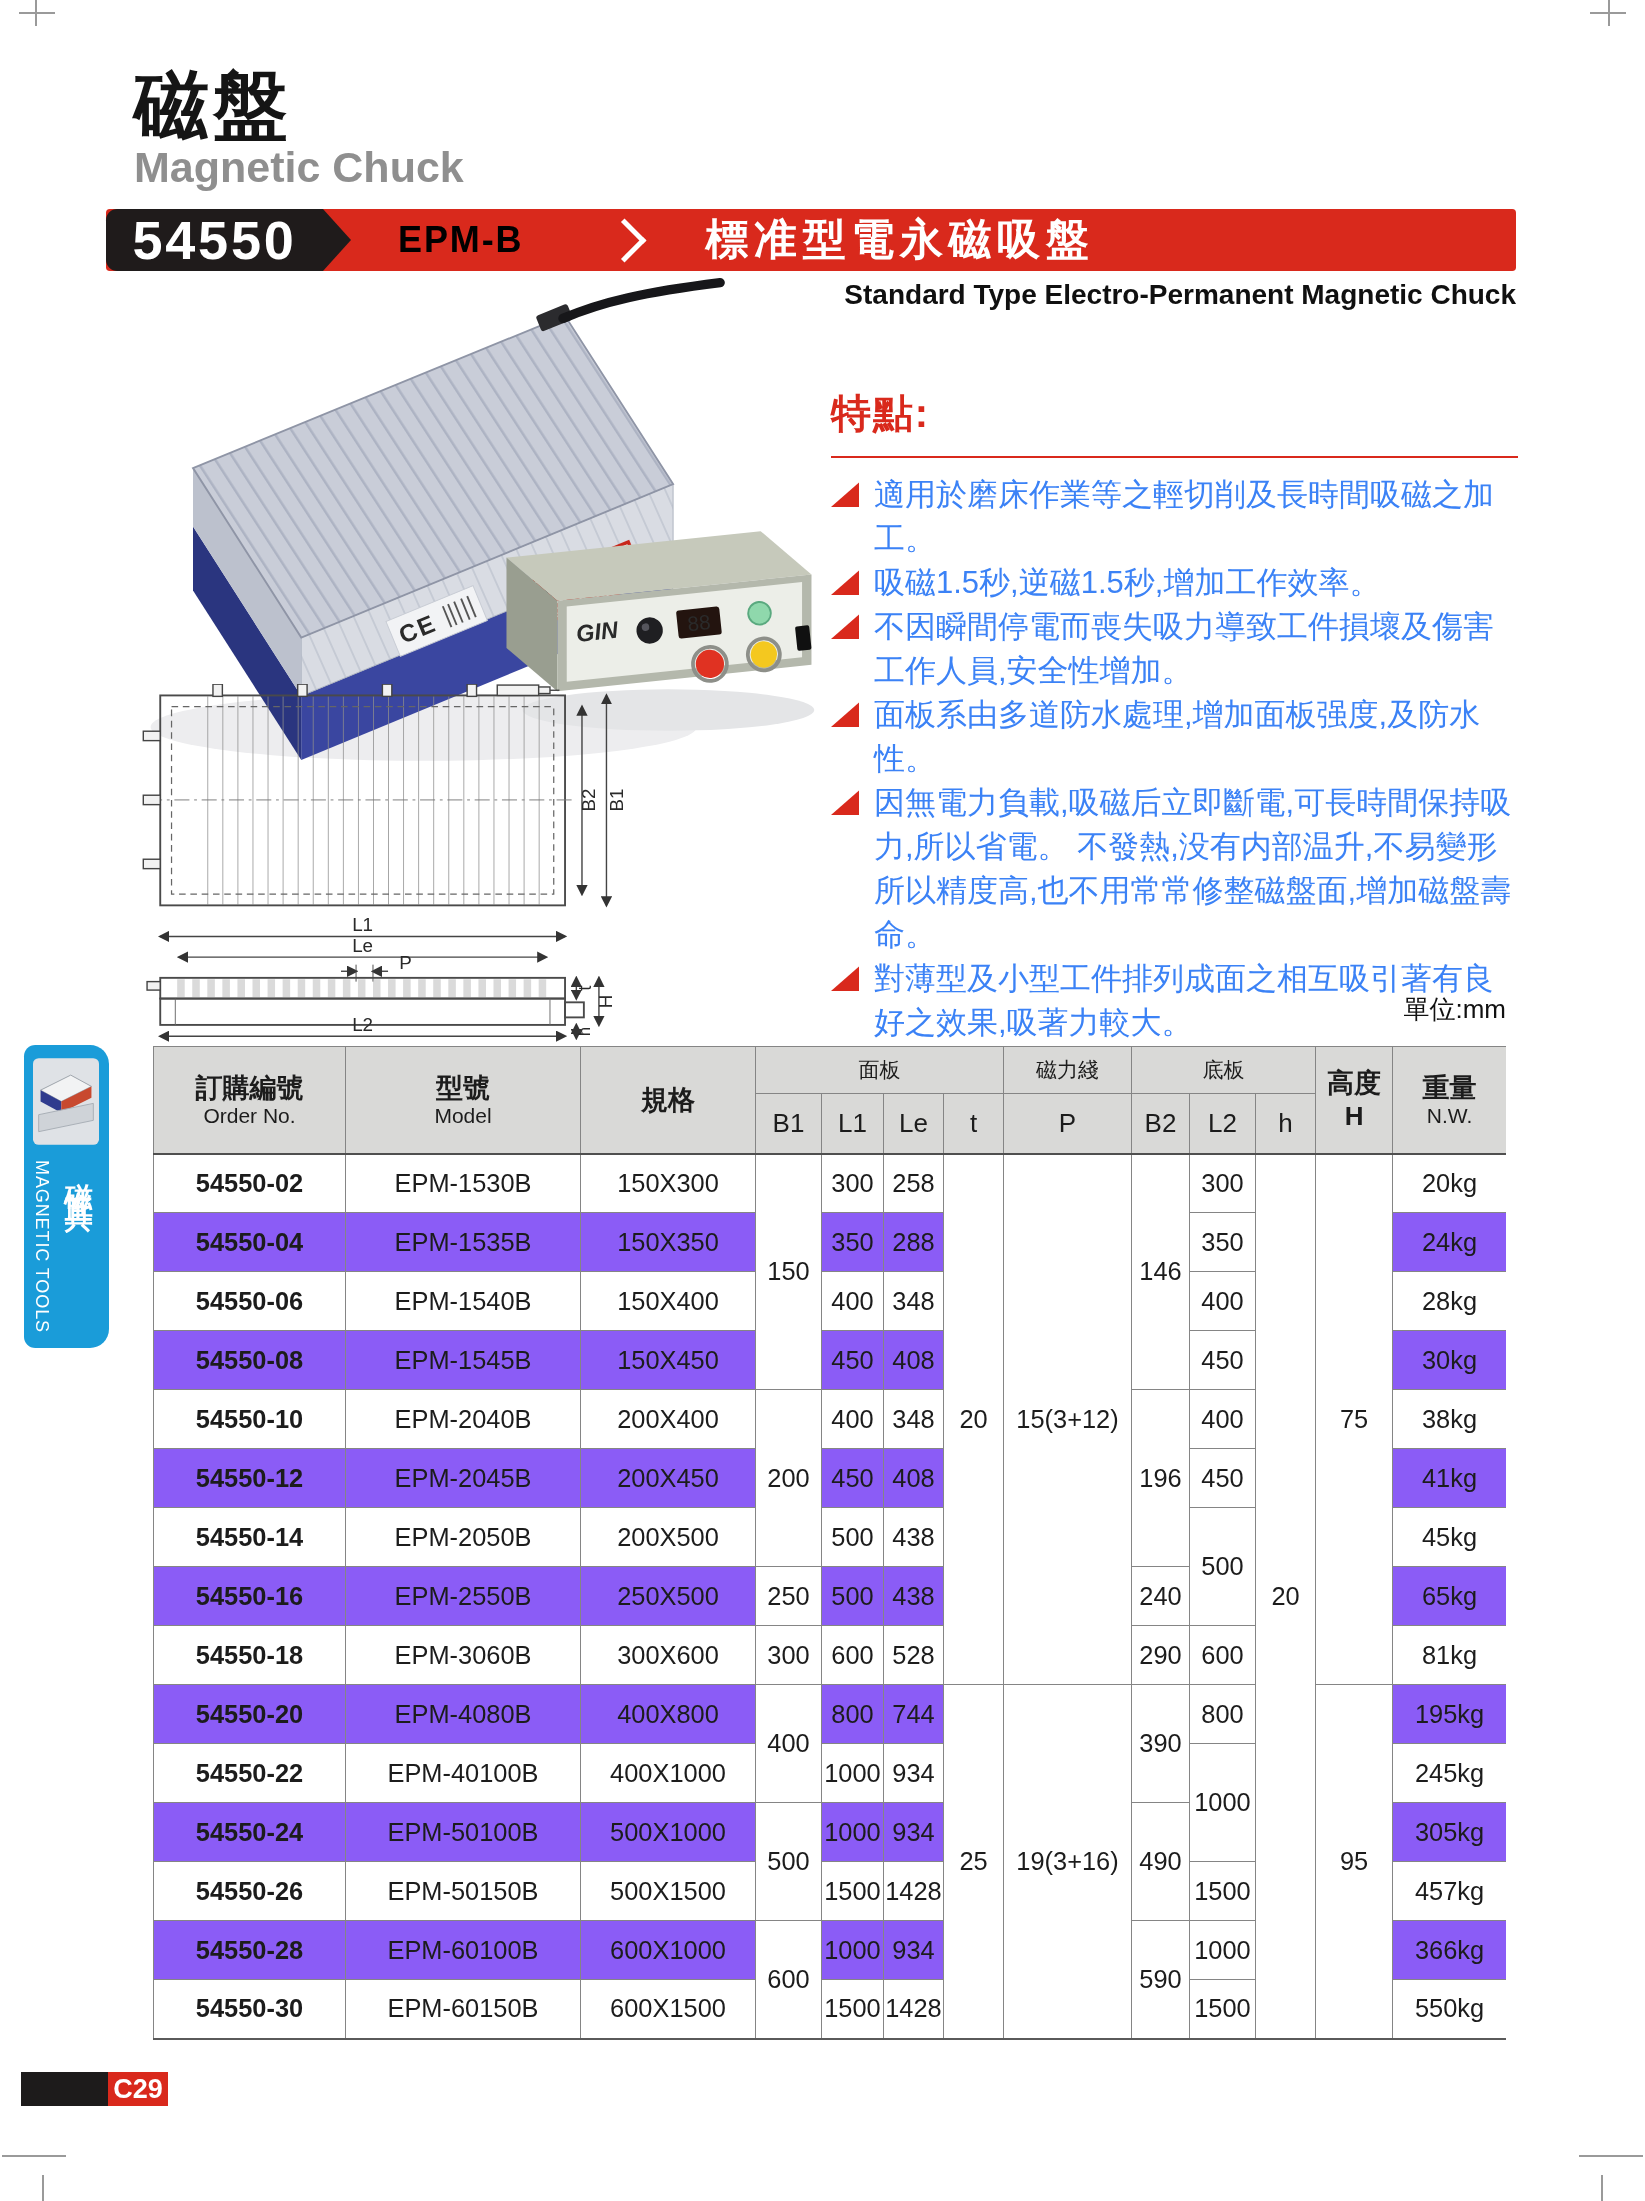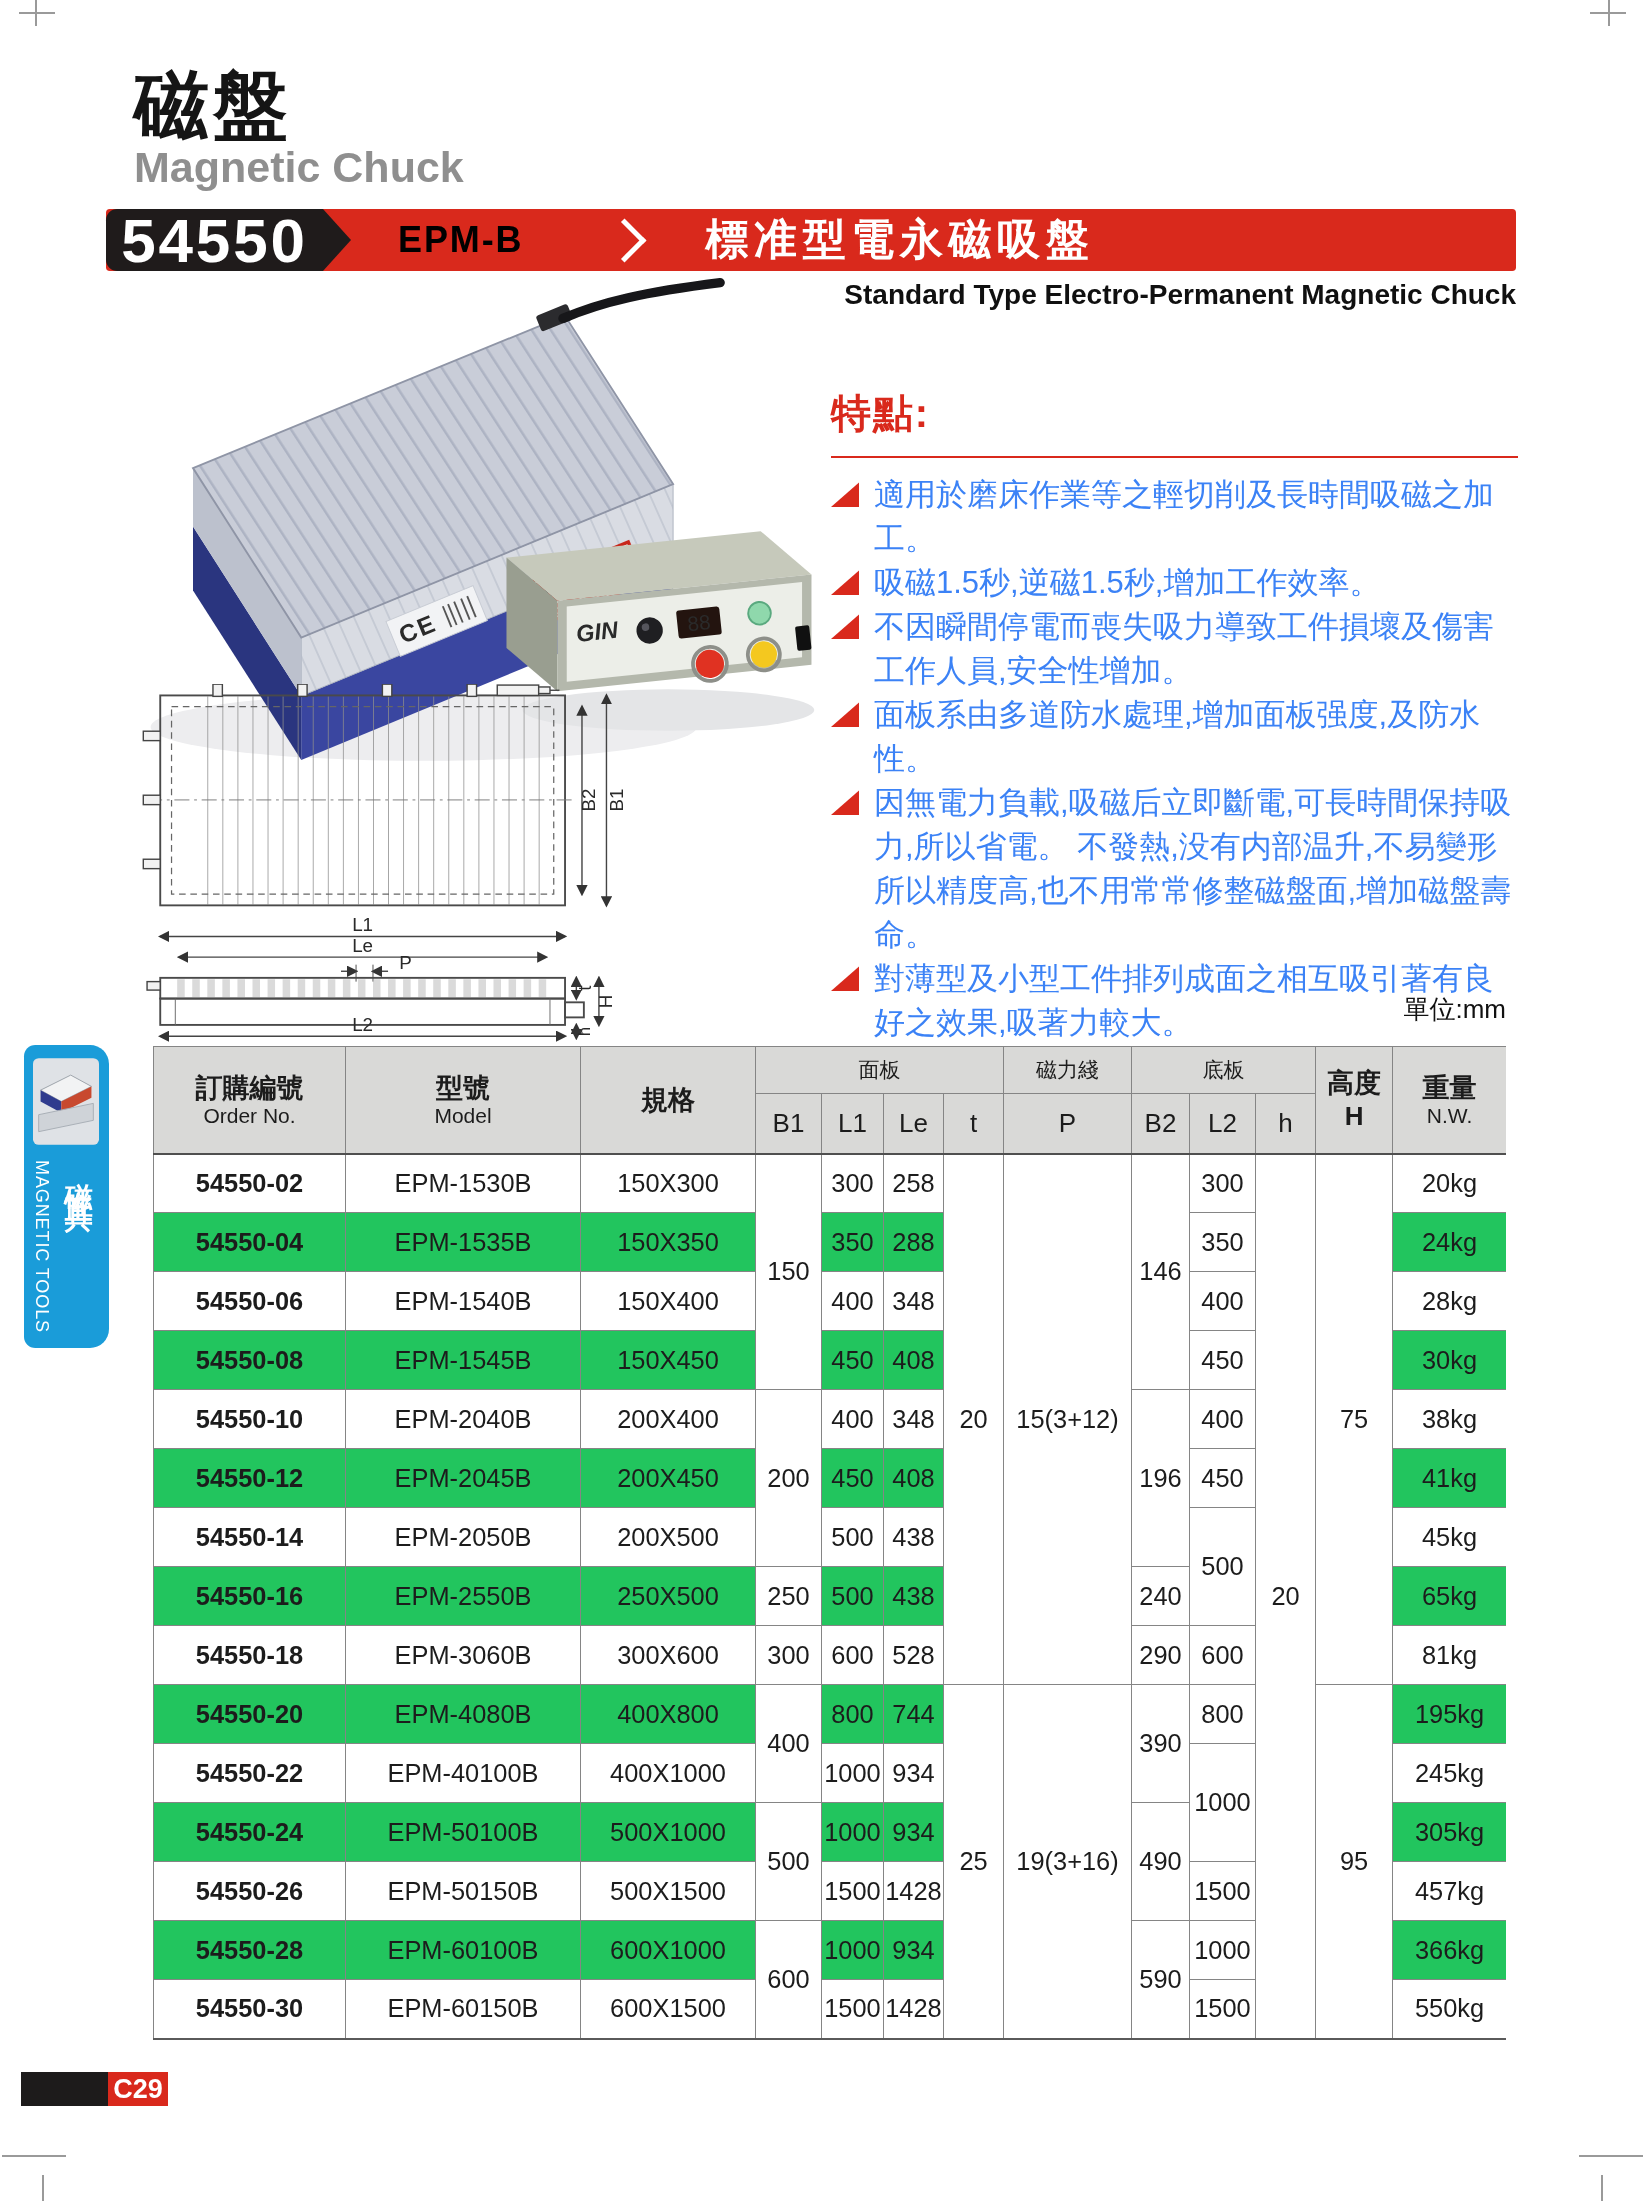--- a/index.html
+++ b/index.html
@@ -17,21 +17,21 @@
   .title-en {font-size:43px; font-weight:bold; color:#8f8f8f; margin-left:28px;}
 
   
   .banner {position:absolute; left:106px; top:209px; width:1410px; height:62px; background:#d9291c;
            border-radius:3.8px; display:flex; align-items:center;}
   .code-tab {position:relative; height:62px; width:217px; background:#1f1b1b; border-radius:11.3px 0 0 11.3px;
              display:flex; align-items:center; justify-content:center; flex:0 0 auto;}
   .code-tab:after {content:""; position:absolute; left:100%; top:0;
                    border-top:31px solid transparent; border-bottom:31px solid transparent;
                    border-left:28px solid #1f1b1b;}
-  .code-text {color:#fff; font-size:62px; font-weight:bold; letter-spacing:2.8px;}
+  .code-text {color:#fff; font-size:54px; font-weight:bold; letter-spacing:2.8px;}
   .series {color:#000000; font-size:36px; font-weight:bold; margin-left:75px; letter-spacing:1.9px;}
   .chevron-icon {width:26px; height:26px; border-top:5.6px solid #fff; border-right:5.6px solid #fff;
                  transform:rotate(45deg); margin-left:85px; flex:0 0 auto;}
   .banner-title {color:#fff; font-size:43px; font-weight:bold; margin-left:66px; letter-spacing:5.6px;}
   .subtitle {position:absolute; right:129px; top:279px; font-size:28px; font-weight:bold; color:#101010;text-align:right;}
 
   
   .features {position:absolute; left:831px; top:386px; width:687px;}
   .features-heading {color:#d9291c; font-size:40px; font-weight:bold; margin:0; letter-spacing:1.9px;
                      padding-bottom:15px; border-bottom:2.8px solid #d9291c;}
@@ -61,21 +61,21 @@
   .hr1 {height:47px;}
   .hr2 {height:60px;}
   .hr2 th {font-weight:bold; font-size:26px;}
   .grp {font-size:21px;}
   th .zh {display:block; font-size:27px; line-height:1.2; font-weight:600;}
   th .en {display:block; font-size:21px; line-height:1.1; font-weight:normal;}
   th .sub {display:block; font-size:26px; font-weight:bold; line-height:1.2; margin-top:1.9px;}
   .spec-table tbody tr {height:59px;}
   .spec-table tbody td {font-size:25.4px;}
   td.order {font-weight:bold;}
-  td.g {background:#22c55e;margin-left:48px;}
+  td.g {background:#8b5cf6;margin-left:48px;}
 
   
   .side-tab {position:absolute; left:23.5px; top:1045px; width:85px; height:303px; background:#1a9cd9;
              border-radius:11.3px 19px 19px 11.3px;}
   .side-thumb {position:absolute; left:9.4px; top:13px;}
   .side-zh {position:absolute; right:11.3px; top:115px; writing-mode:vertical-rl; color:#fff;
             font-size:28px; font-weight:bold; letter-spacing:7.5px;}
   .side-en {position:absolute; left:7.5px; top:115px; writing-mode:vertical-rl; color:#fff;
             font-size:18px; letter-spacing:0.9px;}
 

